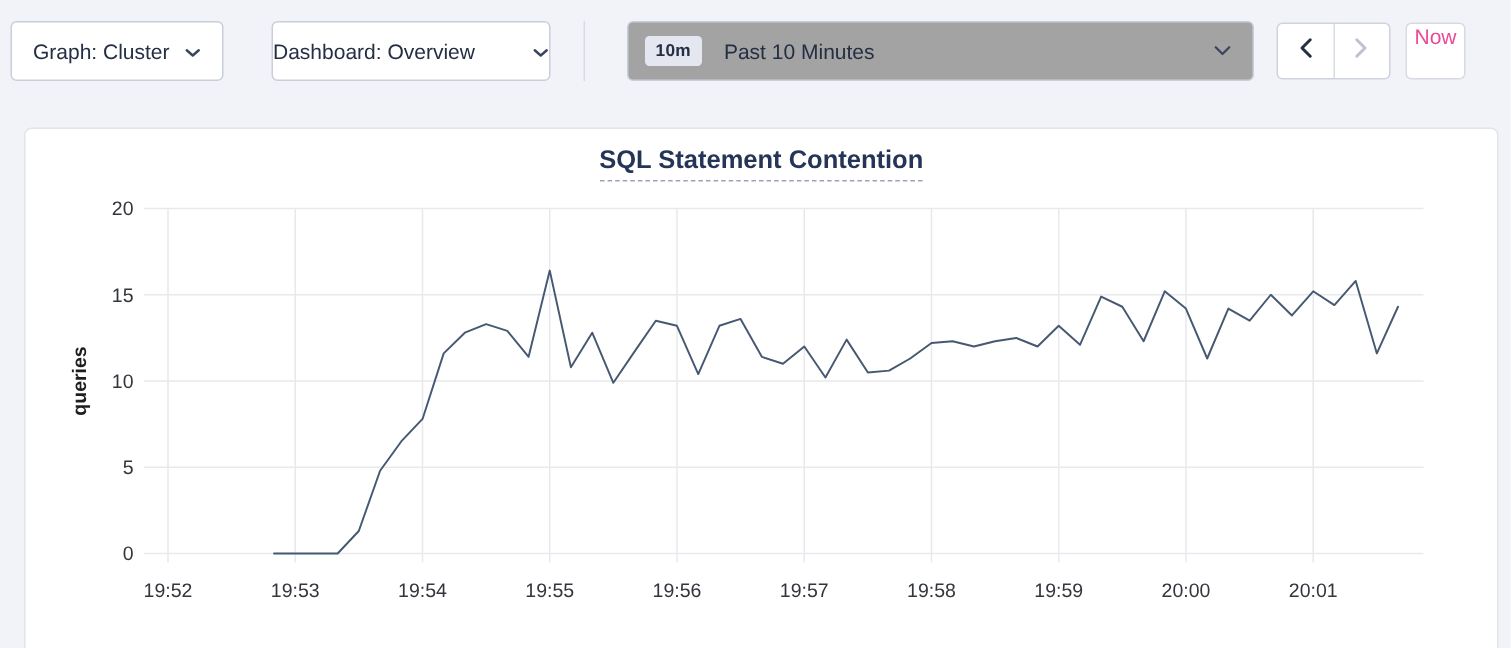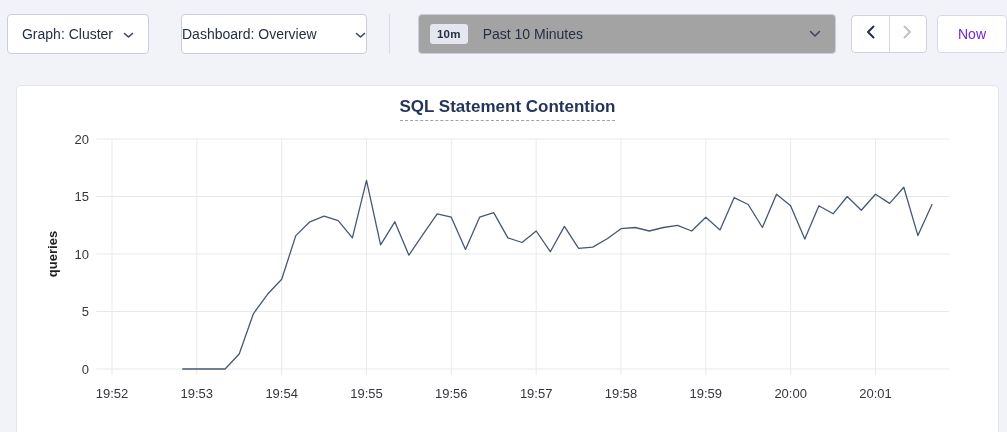--- a/index.html
+++ b/index.html
@@ -30,23 +30,23 @@
   }
   .time-label{font-size:14px;color:#242f44;margin-left:15px;text-align:center;}
   .time-chevron{margin-left:auto;display:flex;align-items:center;}
   .arrow-group{
     margin-left:15px;height:38px;width:76px;background:#fff;border:1px solid #ced3de;
     border-radius:4px;display:flex;box-sizing:border-box;overflow:hidden;
   }
   .arrow-cell{flex:1;display:flex;align-items:center;justify-content:center;cursor:pointer;}
   .arrow-cell + .arrow-cell{border-left:1px solid #d8dbe3;}
   .btn-now{
-    margin-left:10px;height:38px;width:70px;background:#fff;border:1px solid #d6dae3;
-    border-radius:4px;display:flex;align-items:center;justify-content:center;
-    font-size:14px;color:#6d28d9;box-sizing:border-box;cursor:default;
+    margin-left:10px;height:38px;width:40px;background:#fff;border:1px solid #d6dae3;
+    border-radius:4px;display:flex;justify-content:center;
+    font-size:14px;color:#ec4899;box-sizing:border-box;cursor:default;
   }
   
   .chart-card{
     position:absolute;left:16px;top:85px;width:981px;height:360px;
     background:#fff;border:1px solid #e2e4ea;border-radius:5px;
   }
   .chart-title{
     position:absolute;top:11px;left:50%;transform:translateX(-50%);
     font-size:17px;font-weight:bold;color:#253558;
     border-bottom:1px dashed #9aa3b8;padding-bottom:3px;white-space:nowrap;

